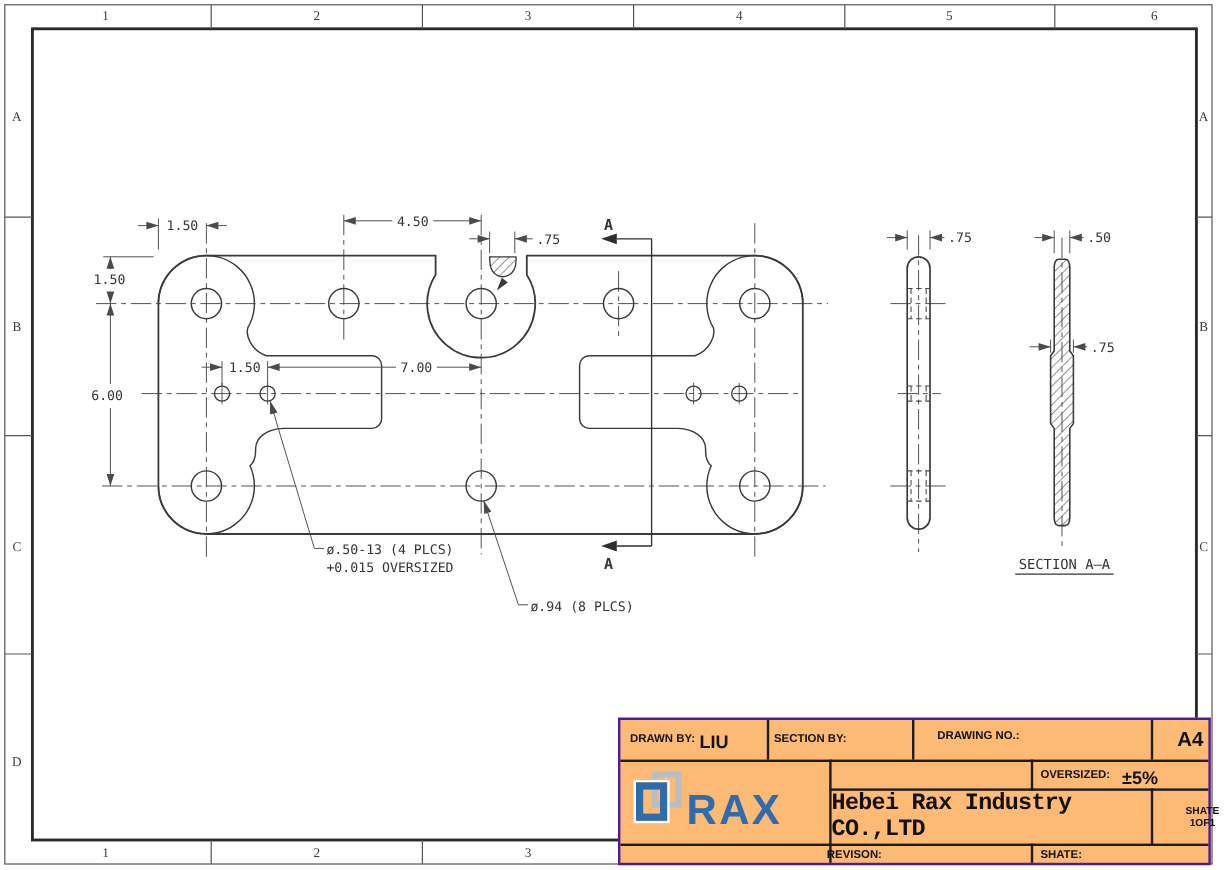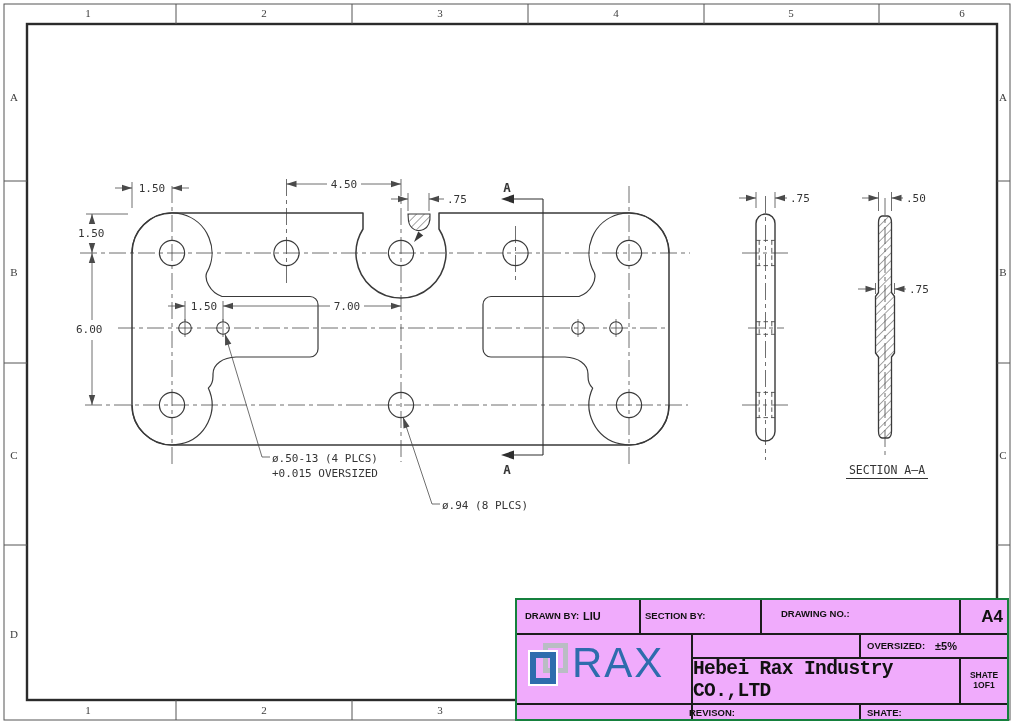--- a/index.html
+++ b/index.html
@@ -10,32 +10,32 @@
   svg{position:absolute;left:0;top:0;}
   svg text{font-family:"DejaVu Sans Mono",monospace;fill:#343434;}
   .dim{font-size:11px;}
   .zone{font-family:"Liberation Serif",serif;font-size:11px;fill:#3c3c3c;}
   .cutletter{font-size:12.5px;font-weight:bold;}
   .caption{font-size:11.5px;}
 
   
   #titleblock{
     position:absolute;left:515px;top:598px;width:494px;height:123px;
-    background:#f0abfc;border:2px solid #15803d;box-sizing:border-box;color:#111;
+    background:#fdba74;border:2px solid #4c1d95;box-sizing:border-box;color:#111;
   }
   .tb-line{position:absolute;background:#1c1c1c;}
   .tb-text{position:absolute;font-weight:bold;font-size:9.5px;white-space:nowrap;}
-  .tb-value{position:absolute;font-weight:bold;font-size:11px;}
+  .tb-value{position:absolute;font-weight:bold;font-size:15px;}
   .tb-a4{position:absolute;left:444px;top:0;width:62px;height:33px;display:flex;align-items:center;justify-content:center;font-size:17px;font-weight:bold;}
   .tb-company{position:absolute;left:176px;top:57px;width:266px;height:46px;display:flex;align-items:center;justify-content:center;font-size:19.5px;font-weight:bold;letter-spacing:-0.6px;font-family:Liberation Mono, monospace;}
-  .tb-sheet{position:absolute;left:444px;top:57px;width:46px;height:46px;display:flex;align-items:center;justify-content:center;font-size:8.5px;font-weight:bold;text-align:center;}
+  .tb-sheet{position:absolute;left:444px;top:57px;width:46px;height:46px;display:flex;align-items:center;justify-content:center;font-size:8.5px;font-weight:bold;text-align:center;padding-left:18px;}
   .logo{position:absolute;left:8px;top:42px;width:168px;height:60px;}
   .logo-sq-gray{position:absolute;left:18px;top:1px;width:15px;height:20px;border:5px solid #b9bdc4;}
   .logo-sq-blue{position:absolute;left:5px;top:10px;width:14px;height:20px;border:6px solid #2e6cad;box-shadow:0 0 0 2px #ffffff;}
-  .logo-rax{position:absolute;left:47px;top:0;font-size:42px;font-weight:400;line-height:1;color:#2e6cad;letter-spacing:2px;font-family:"Liberation Sans",sans-serif;}
+  .logo-rax{position:absolute;left:47px;top:16px;font-size:35px;font-weight:700;line-height:1;color:#2e6cad;letter-spacing:2px;font-family:"Liberation Sans",sans-serif;}
 </style>
 </head>
 <body>
 
 <svg width="1024" height="725" viewBox="0 0 1024 725">
   <defs>
     <pattern id="hatch" patternUnits="userSpaceOnUse" width="5.5" height="5.5" patternTransform="rotate(45)">
       <line x1="0" y1="0" x2="0" y2="5.5" stroke="#4a4a4a" stroke-width="1"></line>
     </pattern>
   </defs>

